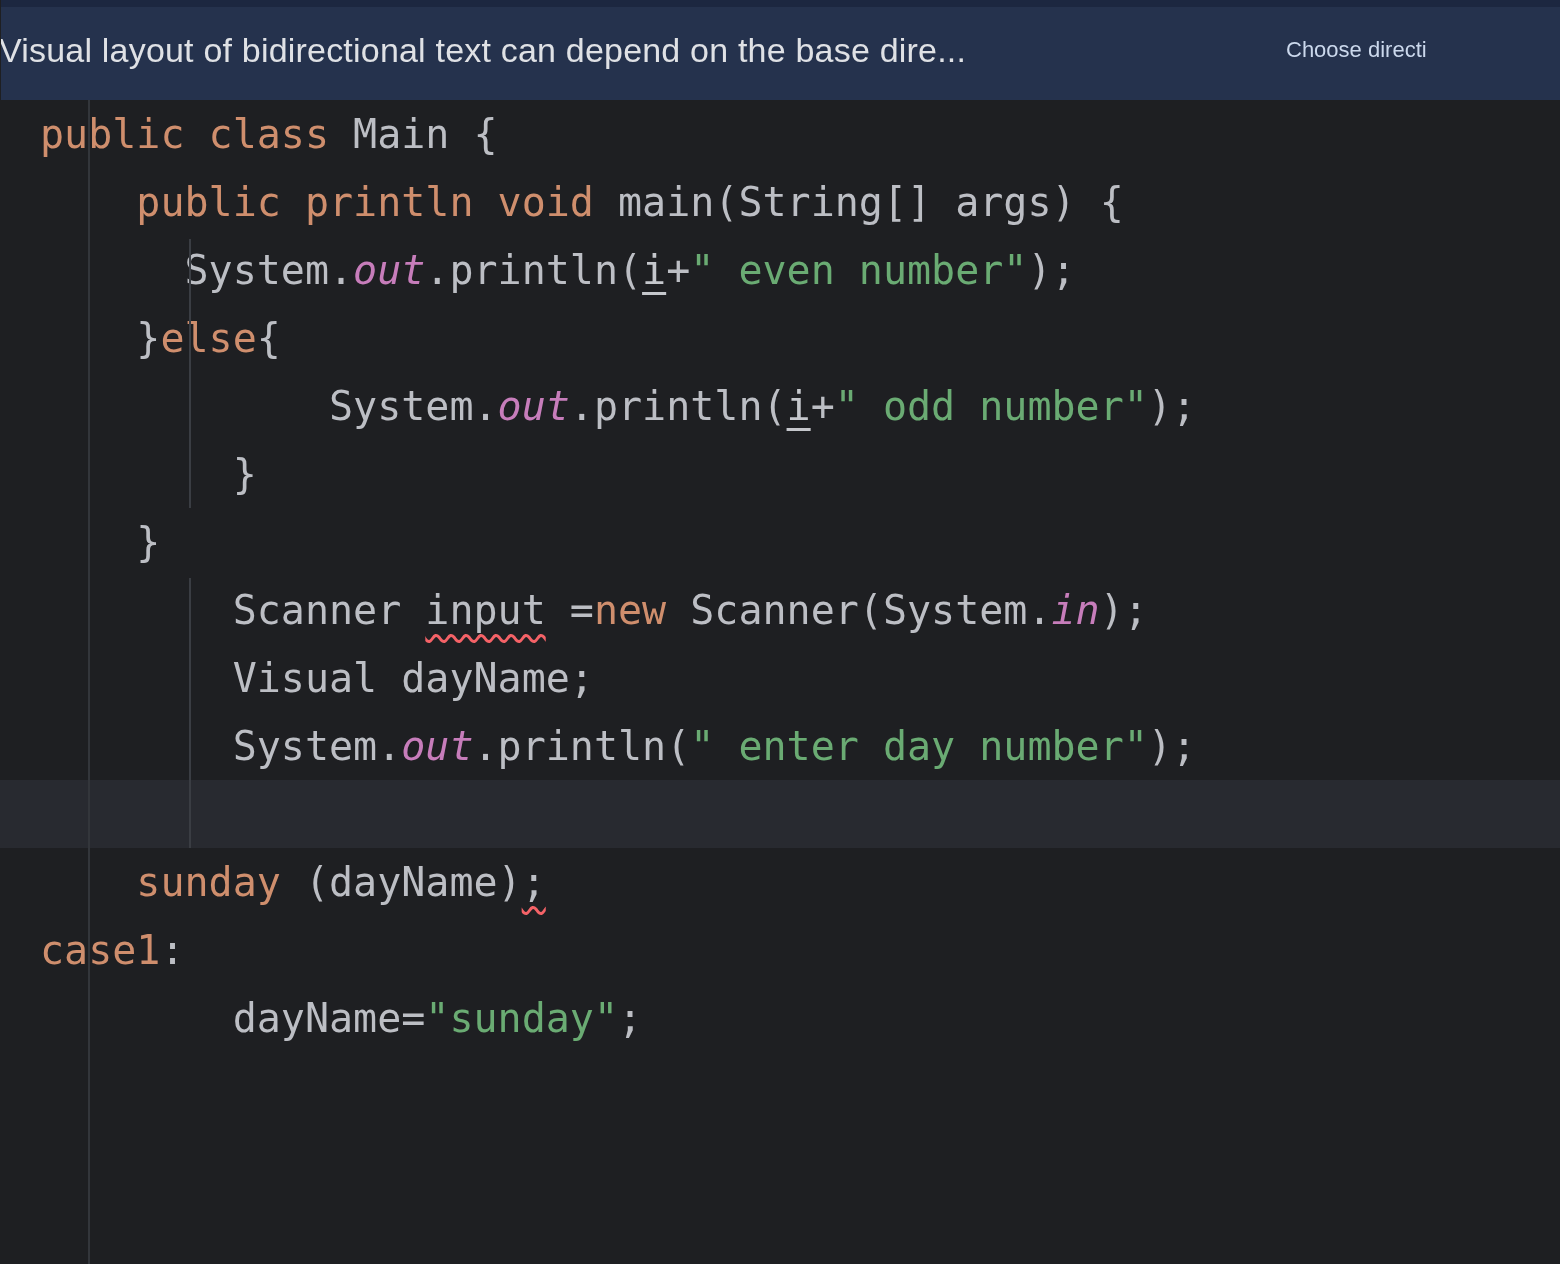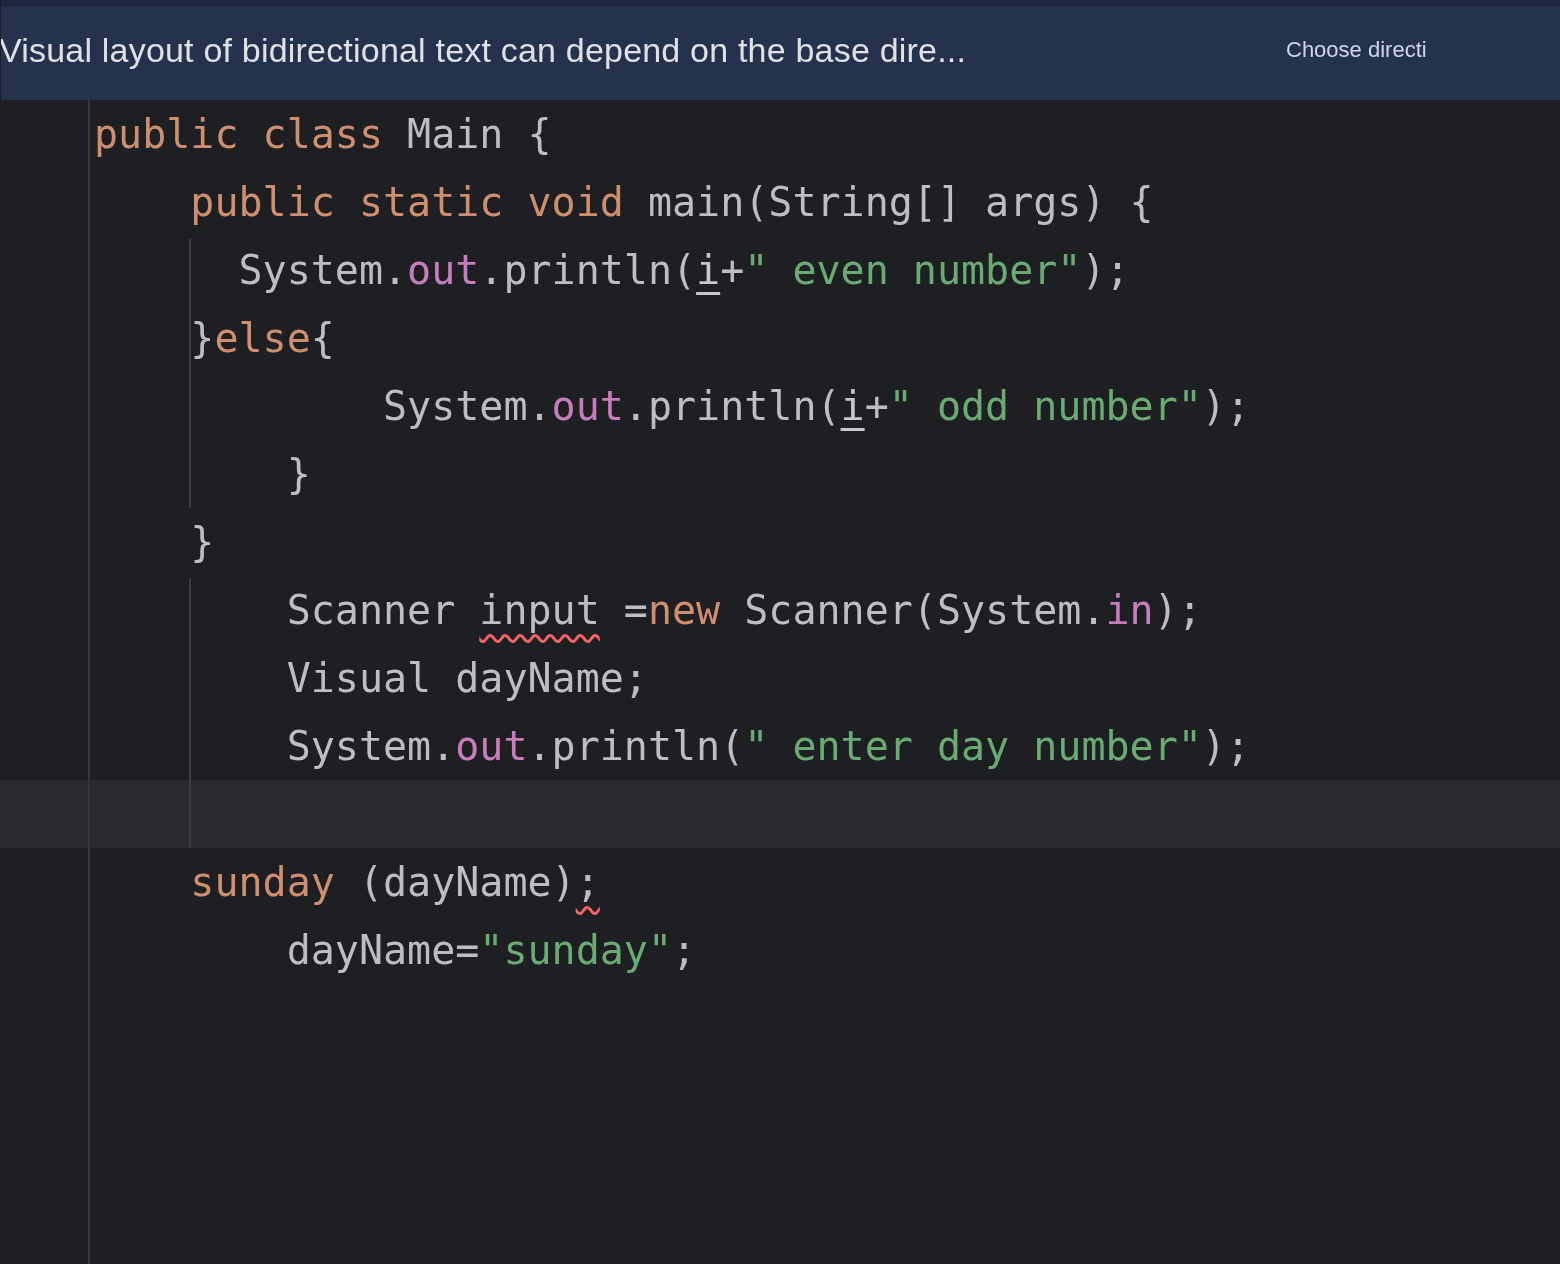--- a/index.html
+++ b/index.html
@@ -36,33 +36,33 @@
     background:#33363B; z-index:5;
   }
   .indent-guide {
     position:absolute; left:189px; width:2px; background:#3A3D43; z-index:4;
   }
   .guide-1 { top:239px; height:269px; }
   .guide-2 { top:578px; height:270px; }
 
   .code-line {
     position:relative; height:68px; line-height:68px;
-    padding-left:94px; white-space:pre; width:1560px;
+    padding-left:40px; white-space:pre; width:1560px;
   }
   .code-line.highlighted { background:#282A30; }
 
   .lightbulb {
     position:absolute; left:124px; top:8px; width:30px; height:44px;
     cursor:pointer;
   }
 
   .tok-kw  { color:#CF8E6D; }
   .tok-p   { color:#BCBEC4; }
   .tok-str { color:#6AAB73; }
-  .tok-fld { color:#C77DBB; }
+  .tok-fld { color:#C77DBB; font-style:italic; }
   .tok-ul  { color:#C5C7CC; text-decoration:underline; text-decoration-thickness:3px; text-underline-offset:8px; }
   .tok-sq  {
     color:#BCBEC4;
     text-decoration-line:underline; text-decoration-style:wavy;
     text-decoration-color:#F56267; text-decoration-thickness:2.5px;
     text-underline-offset:10px;
     margin-top:33px;
   }
 </style>
 </head>
@@ -70,31 +70,32 @@
 
 <div class="banner">
   <div class="banner-strip"></div>
   <span class="banner-message">Visual layout of bidirectional text can depend on the base dire...</span>
   <span class="banner-action">Choose directi</span>
 </div>
 
 <div class="editor">
   <div>
       <div class="code-line"><span><span class="tok-kw">public</span><span class="tok-p"> </span><span class="tok-kw">class</span><span class="tok-p"> Main {</span></span></div>
-      <div class="code-line"><span>    <span class="tok-kw">public</span><span class="tok-p"> </span><span class="tok-kw">static</span><span class="tok-p"> </span><span class="tok-kw">void</span><span class="tok-p"> main(String[] args) {</span></span></div>
+      <div class="code-line"><span>    <span class="tok-kw">public</span><span class="tok-p"> </span><span class="tok-kw">println</span><span class="tok-p"> </span><span class="tok-kw">void</span><span class="tok-p"> main(String[] args) {</span></span></div>
       <div class="code-line"><span>      <span class="tok-p">System.</span><span class="tok-fld">out</span><span class="tok-p">.println(</span><span class="tok-ul">i</span><span class="tok-p">+</span><span class="tok-str">" even number"</span><span class="tok-p">);</span></span></div>
       <div class="code-line"><span>    <span class="tok-p">}</span><span class="tok-kw">else</span><span class="tok-p">{</span></span></div>
       <div class="code-line"><span>            <span class="tok-p">System.</span><span class="tok-fld">out</span><span class="tok-p">.println(</span><span class="tok-ul">i</span><span class="tok-p">+</span><span class="tok-str">" odd number"</span><span class="tok-p">);</span></span></div>
       <div class="code-line"><span>        <span class="tok-p">}</span></span></div>
       <div class="code-line"><span>    <span class="tok-p">}</span></span></div>
       <div class="code-line"><span>        <span class="tok-p">Scanner </span><span class="tok-sq">input</span><span class="tok-p"> =</span><span class="tok-kw">new</span><span class="tok-p"> Scanner(System.</span><span class="tok-fld">in</span><span class="tok-p">);</span></span></div>
       <div class="code-line"><span>        <span class="tok-p">Visual dayName;</span></span></div>
       <div class="code-line"><span>        <span class="tok-p">System.</span><span class="tok-fld">out</span><span class="tok-p">.println(</span><span class="tok-str">" enter day number"</span><span class="tok-p">);</span></span></div>
       <div class="code-line highlighted"><span></span></div>
       <div class="code-line"><span>    <span class="tok-kw">sunday</span><span class="tok-p"> (dayName)</span><span class="tok-sq">;</span></span></div>
+      <div class="code-line"><span><span class="tok-kw">case1</span><span class="tok-p">:</span></span></div>
       <div class="code-line"><span>        <span class="tok-p">dayName=</span><span class="tok-str">"sunday"</span><span class="tok-p">;</span></span></div>
     </div>
 
 </div>
 
 <div class="gutter-border"></div>
 <div class="indent-guide guide-1"></div>
 <div class="indent-guide guide-2"></div>
 
 </body></html>

